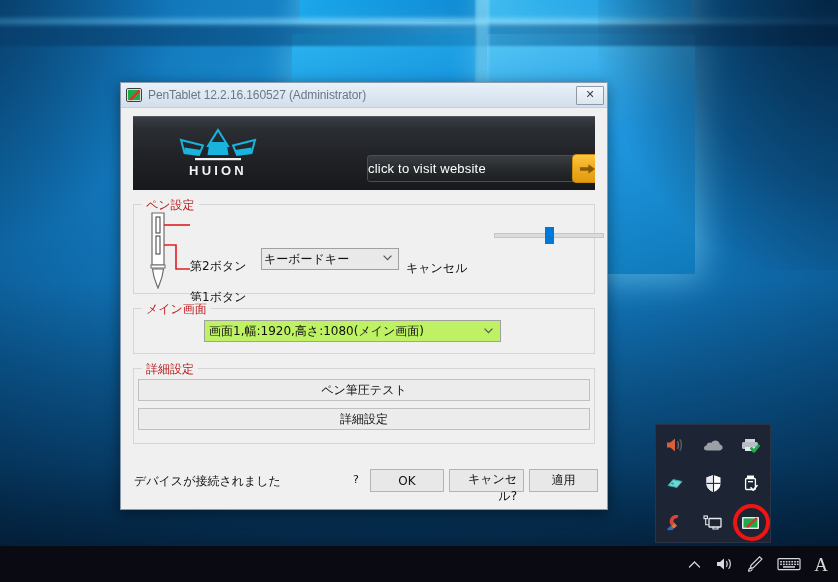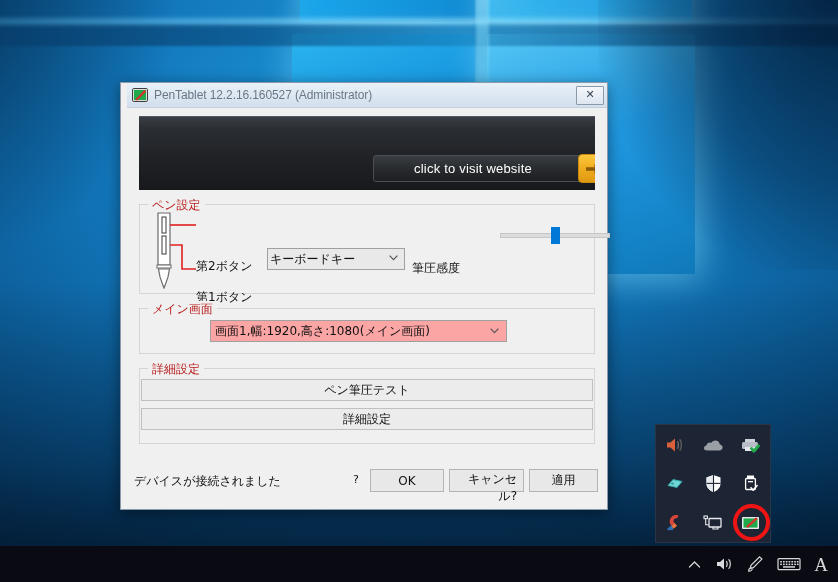--- a/index.html
+++ b/index.html
@@ -61,21 +61,21 @@
   .tray-grid{display:grid;grid-template-columns:repeat(3,1fr);grid-template-rows:repeat(3,1fr);
     width:100%;height:100%;}
   .tray-cell{display:flex;align-items:center;justify-content:center;position:relative;}
   .tray-cell svg{display:block;}
   #tray-highlight{position:absolute;left:77px;top:79px;width:37px;height:37px;
     border:4px solid #f01515;border-radius:50%;box-sizing:border-box;pointer-events:none;}
 
   
   #dialog{position:absolute;left:120px;top:82px;width:488px;height:428px;
     background:#f0f0f0;border:1px solid #8a9aaa;box-sizing:border-box;
-    box-shadow:0 3px 14px rgba(0,0,0,.45);padding-left:6px;}
+    box-shadow:0 3px 14px rgba(0,0,0,.45);}
   #titlebar{height:25px;background:linear-gradient(180deg,#e9f1f8 0%,#dde8f3 50%,#d2dfec 100%);
     border-bottom:1px solid #c3d0de;display:flex;align-items:center;padding:0 3px 0 5px;box-sizing:border-box;}
   #title-icon{width:16px;height:14px;margin-right:6px;flex:0 0 auto;}
   #title-text{font-size:12px;color:#6b7785;white-space:nowrap;flex:1 1 auto;
     letter-spacing:-.1px;}
   #close-btn{width:26px;height:17px;border:1px solid #8c9aa8;background:linear-gradient(180deg,#f4f7fa,#dde6ef);
     display:flex;align-items:center;justify-content:center;border-radius:1px;flex:0 0 auto;cursor:pointer;}
   #close-btn span{font-size:11px;color:#3b4450;line-height:10px;font-family:"DejaVu Sans",sans-serif;}
 
   #dlgbody{padding:8px 12px 0 12px;box-sizing:border-box;}
@@ -84,21 +84,21 @@
   #banner{height:74px;background:linear-gradient(180deg,#3a3f45 0%,#2a2e33 18%,#202226 55%,#17191c 100%);
     position:relative;overflow:hidden;}
   #banner:after{content:"";position:absolute;left:0;top:0;width:100%;height:1px;background:#55595f;}
   #logo{position:absolute;left:40px;top:12px;width:90px;height:52px;}
   #logo-mark{width:78px;height:33px;display:block;margin:0 auto;}
   #logo-text{font-size:13px;color:#f2f2f2;letter-spacing:3.2px;font-weight:bold;text-align:center;
     margin-top:2px;font-family:"Liberation Sans",sans-serif;}
   #visit-btn{position:absolute;left:234px;top:39px;width:226px;height:27px;
     background:linear-gradient(180deg,#3a3d41 0%,#2a2d30 45%,#1c1e21 100%);
     border:1px solid #4a4d52;border-radius:3px;display:flex;align-items:center;cursor:pointer;box-sizing:border-box;}
-  #visit-label{flex:1 1 auto;text-align:center;color:#fff;font-size:13px;letter-spacing:.2px;
+  #visit-label{flex:1 1 auto;color:#fff;font-size:13px;letter-spacing:.2px;
     padding-right:26px;font-family:"Liberation Sans",sans-serif;}
   #visit-arrow{position:absolute;right:-10px;top:-2px;width:30px;height:29px;border-radius:4px;
     background:linear-gradient(180deg,#fcc council,#e8a21c);
     background:linear-gradient(180deg,#fbc73f 0%,#f0ab1e 50%,#e09a12 100%);
     border:1px solid #c98a0e;display:flex;align-items:center;justify-content:center;box-sizing:border-box;}
 
   
   .group{border:1px solid #d5d5d5;margin-top:14px;position:relative;}
   .group>.glabel{position:absolute;left:8px;top:-8px;background:#f0f0f0;padding:0 4px;
     font-size:12px;color:#b91c1c;font-family:"DejaVu Sans","Liberation Sans",sans-serif;white-space:nowrap;}
@@ -119,21 +119,21 @@
   #press-thumb{position:absolute;left:50px;top:0;width:9px;height:17px;background:#0078d7;}
 
   #tpc{position:absolute;left:272px;top:52px;display:flex;align-items:center;gap:4px;cursor:pointer;}
   #tpc-box{width:13px;height:13px;border:1px solid #4b4b4b;background:#fff;position:relative;box-sizing:border-box;}
   #tpc-box:after{content:"";position:absolute;left:3px;top:1px;width:4px;height:8px;
     border:solid #1a1a1a;border-width:0 1.6px 1.6px 0;transform:rotate(42deg);}
   #tpc-label{font-size:12px;color:#111;font-family:"DejaVu Sans","Liberation Sans",sans-serif;}
 
   #grp-screen{height:44px;}
   #screen-select-wrap{position:absolute;left:70px;top:11px;}
-  select#screen-select{width:297px;height:22px;font-size:12px;border:1px solid #a0a0a0;background:#fca5a5;
+  select#screen-select{width:297px;height:22px;font-size:12px;border:1px solid #a0a0a0;background:#bef264;
     color:#111;padding:0 4px;box-sizing:border-box;
     font-family:"DejaVu Sans","Liberation Sans",sans-serif;
     -webkit-appearance:none;appearance:none;border-radius:0;}
 
   #grp-adv{height:74px;}
   .wbtn{display:block;width:452px;height:22px;margin:7px auto 0 auto;background:#ececec;
     border:1px solid #c0c0c0;font-size:12px;color:#111;cursor:pointer;
     font-family:"DejaVu Sans","Liberation Sans",sans-serif;box-sizing:border-box;}
   #grp-adv .wbtn:first-of-type{margin-top:10px;}
 
@@ -298,20 +298,32 @@
     </svg>
     <div id="title-text">PenTablet 12.2.16.160527 (Administrator)</div>
     <div id="close-btn">
       <span>✕</span>
     </div>
   </div>
 
   <div id="dlgbody">
 
     <div id="banner">
+      <div id="logo">
+        <svg id="logo-mark" viewBox="0 0 78 33">
+          <path d="M39 2 L49 18 L39 18 L29 18 Z" fill="none" stroke="#18b4de" stroke-width="2"></path>
+          <path d="M30.5 14 L47.5 14 L49.5 27 L28.5 27 Z" fill="#18b4de"></path>
+          <path d="M2 12 L24 17.5 L20 27 L5.5 25 Z" fill="none" stroke="#18b4de" stroke-width="2"></path>
+          <path d="M5.5 19.5 L22 22 L20 27 L5.5 25 Z" fill="#18b4de"></path>
+          <path d="M76 12 L54 17.5 L58 27 L72.5 25 Z" fill="none" stroke="#18b4de" stroke-width="2"></path>
+          <path d="M72.5 19.5 L56 22 L58 27 L72.5 25 Z" fill="#18b4de"></path>
+          <rect x="16" y="30" width="46" height="2.2" fill="#f2f2f2"></rect>
+        </svg>
+        <div id="logo-text">HUION</div>
+      </div>
       <div id="visit-btn">
         <span id="visit-label">click to visit website</span>
         <span id="visit-arrow">
           <svg width="17" height="14" viewBox="0 0 17 14">
             <path d="M1 5.2h8.4V2.2L16 7l-6.6 4.8V8.8H1z" fill="#8a5a06"></path>
           </svg>
         </span>
       </div>
     </div>
 
@@ -337,21 +349,21 @@
       <div class="btnrow" style="left:56px;top:43px;">
         <span class="lead">第1ボタン</span>
       </div>
       <div class="cbwrap" style="position:absolute;left:127px;top:43px;">
         <select class="cb" id="sel-b1"><option value="キーボードキー">キーボードキー</option><option value="右ボタン">右ボタン</option><option value="無効">無効</option></select>
         <svg class="chev" width="9" height="6" viewBox="0 0 9 6">
           <path d="M0.6 0.6L4.5 4.6L8.4 0.6" stroke="#555" stroke-width="1.2" fill="none"></path>
         </svg>
       </div>
 
-      <div style="position:absolute;left:272px;top:14px;" class="lead">筆圧感度</div>
+      <div style="position:absolute;left:272px;top:14px;" class="lead">キャンセル</div>
       <div id="press-slider">
         <div id="press-track"></div>
         <div id="press-thumb" style="left: 51px;"></div>
       </div>
 
     </div>
 
     <div class="group" id="grp-screen">
       <div class="glabel">メイン画面</div>
       <div id="screen-select-wrap">

